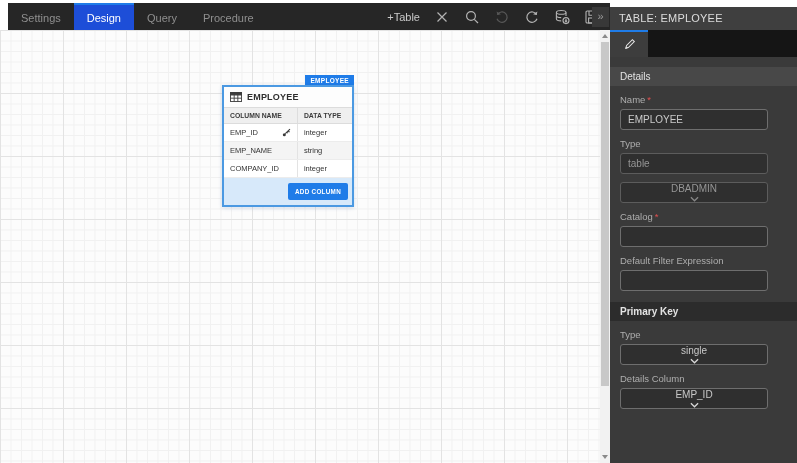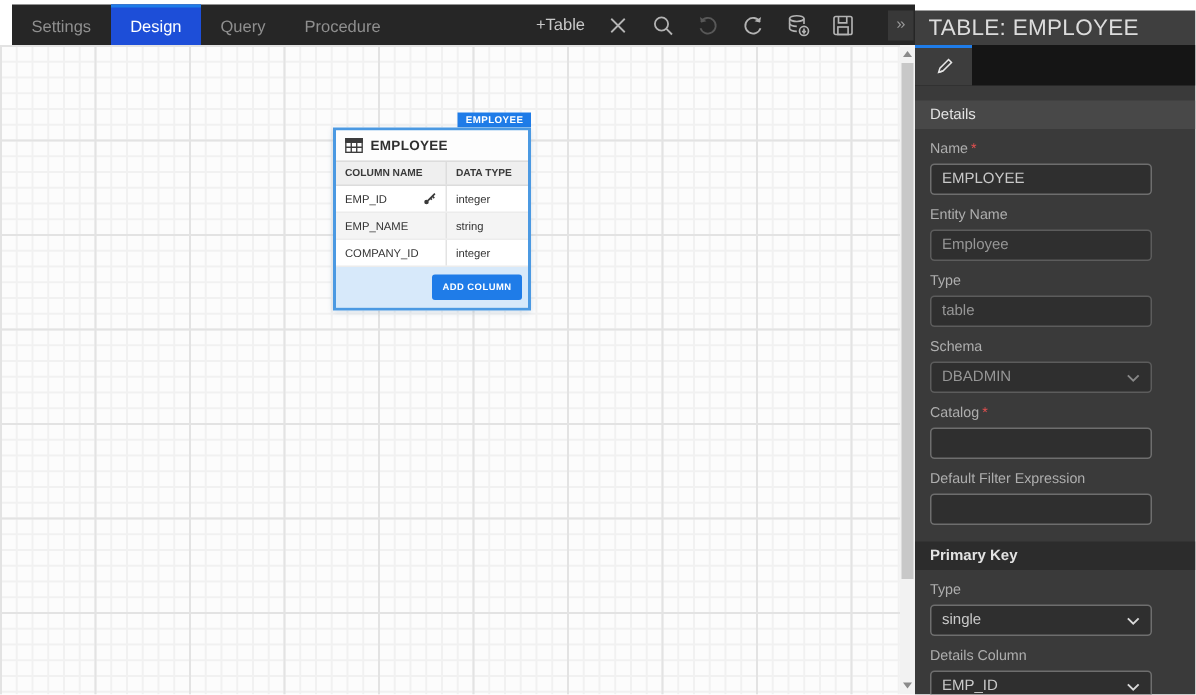--- a/index.html
+++ b/index.html
@@ -13,32 +13,32 @@
   
   .toolbar {
     position:absolute; left:8px; top:3px; width:602px; height:27px;
     background:#262626; display:flex; align-items:stretch;
   }
   .tab {
     padding:0 13px; font-size:11px; color:#8f8f8f;
     display:flex; align-items:center; cursor:pointer; border-top:2px solid transparent;
   }
   .tab.active { background:#1d4ed8; color:#ffffff; border-top:2px solid #1f7ce8; }
-  .toolbar-right { margin-left:auto; display:flex; align-items:center; gap:14px; padding-right:40px; }
+  .toolbar-right { margin-left:auto; display:flex; align-items:center; gap:14px; padding-right:10px; }
   .add-table { font-size:11px; color:#c9c9c9; cursor:pointer; }
   .icon-btn { width:16px; height:16px; color:#b3b3b3; cursor:pointer; }
   .icon-btn.disabled { color:#585858; cursor:default; }
   .collapse-btn {
     position:absolute; left:592px; top:7px; width:17px; height:20px;
     background:#383838; color:#9a9a9a; font-size:11px; text-align:center;
     line-height:19px; cursor:pointer;
   }
   .panel-title-bar {
     position:absolute; left:610px; top:7px; width:187px; height:23px;
-    background:#3f3f3f; color:#dcdcdc; font-size:15px; line-height:23px;
+    background:#3f3f3f; color:#dcdcdc; font-size:11px; line-height:23px;
     padding-left:9px; letter-spacing:.2px;
   }
 
   
   .canvas {
     position:absolute; left:0; top:30px; width:600px; height:433px;
     background-color:#fcfcfc;
     background-image:
       linear-gradient(to right, #e3e3e3 1px, transparent 1px),
       linear-gradient(to bottom, #e3e3e3 1px, transparent 1px),
@@ -104,21 +104,21 @@
   .req { color:#e04f4f; margin-left:2px; font-size:9.5px; }
   .tinput {
     width:148px; height:21px; background:#2f2f2f; border:1px solid #6e6e6e;
     border-radius:3px; color:#c9c9c9; font-size:10px; padding:0 7px;
     font-family:inherit; outline:none;
   }
   .tinput.dim { color:#969696; border-color:#5c5c5c; }
   .tselect {
     width:148px; height:21px; background:#2f2f2f; border:1px solid #6e6e6e;
     border-radius:3px; color:#c9c9c9; font-size:10px; padding:0 7px;
-    display:flex; align-items:center; justify-content:space-between; cursor:pointer;
+    display:flex; align-items:center; justify-content:space-between; cursor:pointer;flex-direction:column;
   }
   .tselect .chev { color:#d8d8d8; }
   .tselect.dim { color:#969696; border-color:#5c5c5c; }
   .tselect.dim .chev { color:#878787; }
 </style>
 </head>
 <body>
 
 <div class="toolbar">
   <div class="tab">Settings</div>
@@ -249,32 +249,27 @@
 
   <div class="section-bar details">Details</div>
 
   <div class="field">
     <div class="field-label">
       <span>Name</span><span class="req">*</span>
     </div>
     <input class="tinput" type="text" value="EMPLOYEE" style="">
   </div>
 
-  <div class="field">
-    <div class="field-label">Entity Name</div>
-    <input class="tinput dim" type="text" readonly="" value="Employee" style="">
-  </div>
 
   <div class="field">
     <div class="field-label">Type</div>
     <input class="tinput dim" type="text" readonly="" value="table" style="">
   </div>
 
   <div class="field">
-    <div class="field-label">Schema</div>
     <div class="tselect dim">
       <span>DBADMIN</span>
       <span class="chev">
         <svg width="9" height="6" viewBox="0 0 10 6" fill="none" stroke="currentColor" stroke-width="1.4">
             <path d="M1 1 l4 4 4 -4"></path>
           </svg>
       </span>
     </div>
   </div>
 

